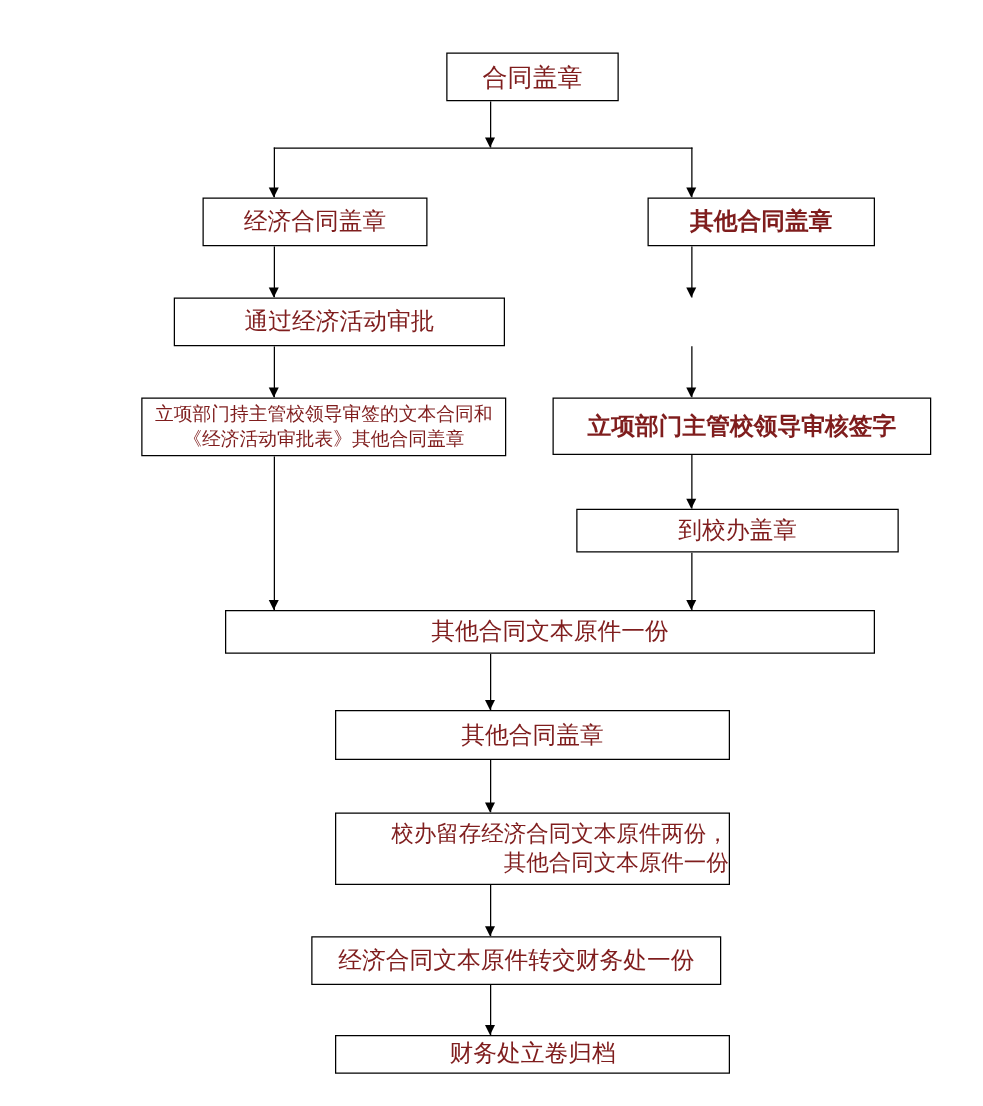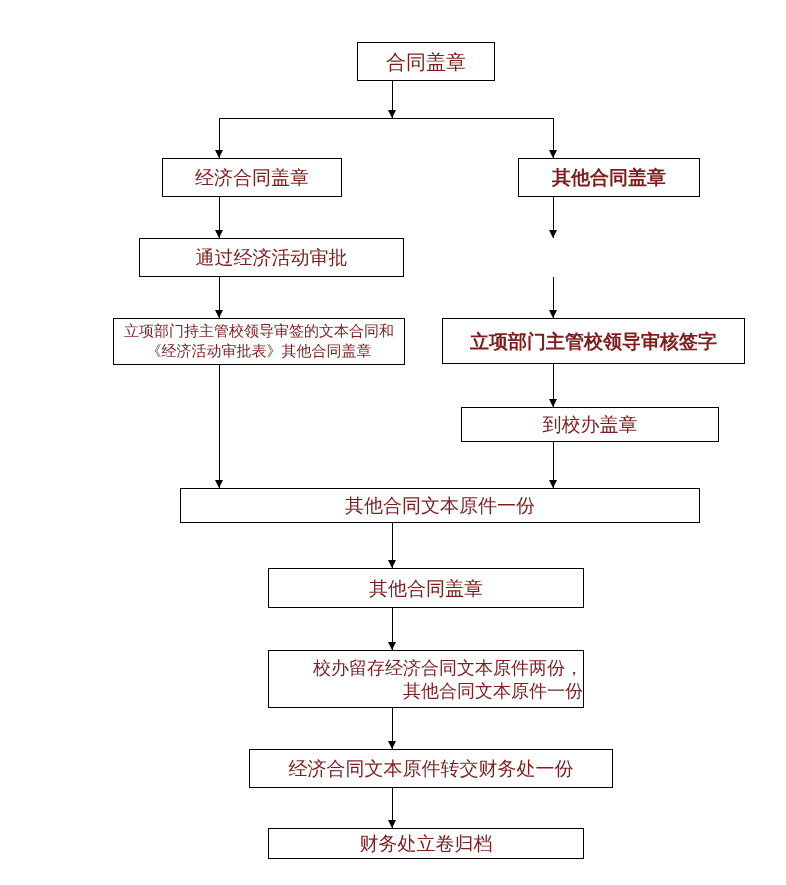--- a/index.html
+++ b/index.html
@@ -147,21 +147,21 @@
 
   <div class="node f19" style="left:234px; top:568px; width:316px; height:40px;">
     <span class="node-text">其他合同盖章</span>
   </div>
 
   <div class="node f18" style="left:234px; top:650px; width:316px; height:58px;">
     <span class="node-text">校办留存经济合同文本原件两份，
 其他合同文本原件一份</span>
   </div>
 
-  <div class="node f19" style="left:215px; top:749px; width:364px; height:39px;">
+  <div class="node f19" style="left:215px; top:749px; width:328px; height:39px;">
     <span class="node-text">经济合同文本原件转交财务处一份</span>
   </div>
 
   <div class="node f19" style="left:234px; top:828px; width:316px; height:31px;">
     <span class="node-text">财务处立卷归档</span>
   </div>
 
 </div>
 
 </body></html>

